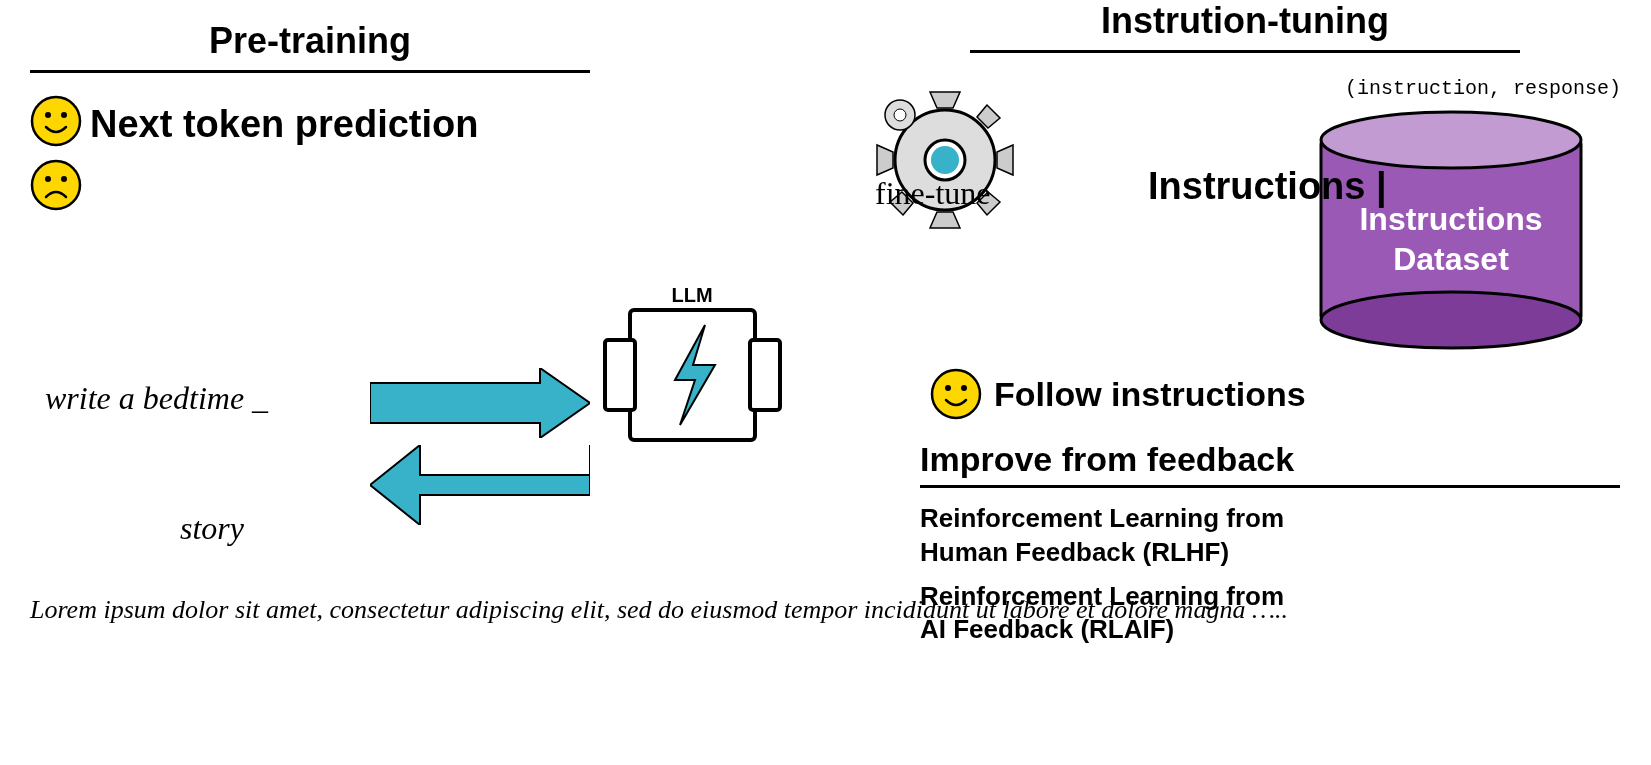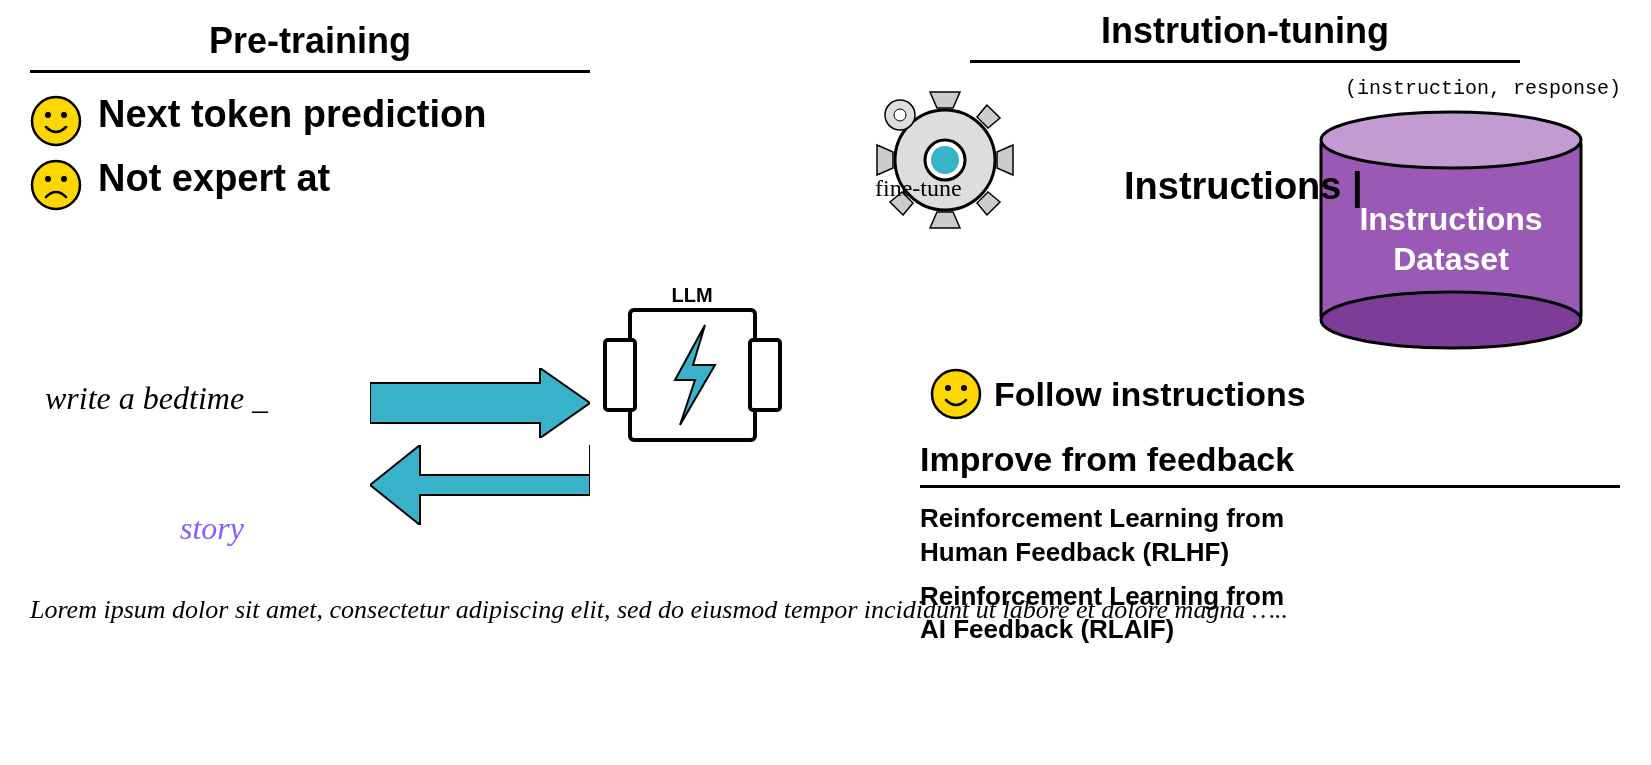--- a/index.html
+++ b/index.html
@@ -34,23 +34,23 @@
       font-family: 'Arial Black', Arial, sans-serif;
     }
 
     .section-underline {
       border-bottom: 3px solid black;
       margin-bottom: 20px;
     }
 
     .feature-item {
       display: flex;
-      align-items: flex-start;
+      align-items: flex-end;
       margin-bottom: 10px;
-      gap: 16px;
+      gap: 8px;
     }
 
     .emoji-face {
       width: 52px;
       height: 52px;
       flex-shrink: 0;
       margin-top: 2px;
     }
 
     .feature-text {
@@ -68,21 +68,21 @@
       color: #000;
       font-family: 'Comic Sans MS', cursive;
       font-style: italic;
     }
 
     .story-text {
       position: absolute;
       left: 180px;
       top: 510px;
       font-size: 32px;
-      color: #8b5cf6;
+      color: #000000;
       font-family: 'Comic Sans MS', cursive;
       font-style: italic;
     }
 
     .lorem-text {
       position: absolute;
       left: 30px;
       top: 590px;
       font-size: 26px;
       font-style: italic;
@@ -147,21 +147,21 @@
 
     <div class="feature-item" style="margin-top:8px;">
 
       <svg class="emoji-face" viewBox="0 0 52 52" xmlns="http://www.w3.org/2000/svg">
         <circle cx="26" cy="26" r="24" fill="#FFD700" stroke="#000" stroke-width="2.5"></circle>
         <circle cx="18" cy="20" r="3" fill="#000"></circle>
         <circle cx="34" cy="20" r="3" fill="#000"></circle>
         <path d="M16 38 Q26 28 36 38" stroke="#000" stroke-width="2.5" fill="none" stroke-linecap="round"></path>
       </svg>
       <div class="feature-text">
-        <span>Not expert at</span><br>
+        <br>
       </div>
     </div>
   </div>
 
   <div class="write-text">write a bedtime _</div>
 
   <div class="story-text">story</div>
 
   <div class="lorem-text">
     <span>Lorem ipsum dolor sit amet, consectetur
@@ -189,21 +189,21 @@
       <rect x="5" y="60" width="30" height="70" fill="white" stroke="#000" stroke-width="4" rx="3"></rect>
 
       <rect x="150" y="60" width="30" height="70" fill="white" stroke="#000" stroke-width="4" rx="3"></rect>
 
       <polygon points="105,45 75,100 95,100 80,145 115,85 93,85" fill="#38B2C8" stroke="#000" stroke-width="2"></polygon>
 
       <text x="92" y="22" text-anchor="middle" font-size="20" font-weight="900" font-family="Arial Black, Arial, sans-serif" fill="#000">LLM</text>
     </svg>
   </div>
 
-  <div style="position:absolute; left:870px; top:10px; width:750px;">
+  <div style="position:absolute; left:870px; top:0; width:750px;">
     <div class="instruction-title">Instrution-tuning</div>
     <div class="section-underline" style="max-width:550px; margin:0 auto 0 auto;"></div>
   </div>
 
   <div style="position:absolute; right:30px; top:75px; font-family:'Courier New',monospace; font-size:20px; line-height:1.4; text-align:right;">
     <span>(instruction,
 response)</span>
   </div>
 
   <div style="position:absolute; right:60px; top:100px;">
@@ -242,21 +242,21 @@
         <circle r="14" fill="#38B2C8" stroke="none"></circle>
       </g>
 
       <g transform="translate(30,30) scale(0.5)">
         <circle r="30" fill="#ddd" stroke="#000" stroke-width="3"></circle>
         <circle r="12" fill="white" stroke="#000" stroke-width="2"></circle>
       </g>
     </svg>
   </div>
 
-  <div style="position:absolute; left:875px; top:175px; font-family:'Comic Sans MS',cursive; font-size:24px; font-weight:normal;">
+  <div style="position:absolute; left:875px; top:175px; font-family:'Comic Sans MS',cursive; font-size:32px; font-weight:normal;">
     <span>fine-tune</span>
   </div>
 
   <div style="position:absolute; left:930px; top:368px; display:flex; align-items:center; gap:12px;">
     <svg width="52" height="52" viewBox="0 0 52 52">
       <circle cx="26" cy="26" r="24" fill="#FFD700" stroke="#000" stroke-width="2.5"></circle>
       <circle cx="18" cy="20" r="3" fill="#000"></circle>
       <circle cx="34" cy="20" r="3" fill="#000"></circle>
       <path d="M16 32 Q26 42 36 32" stroke="#000" stroke-width="2.5" fill="none" stroke-linecap="round"></path>
     </svg>
@@ -271,17 +271,17 @@
       <span>Reinforcement Learning from</span><br>
       <span>Human Feedback (RLHF)</span>
     </div>
 
     <div class="feedback-item">
       <span>Reinforcement Learning from</span><br>
       <span>AI Feedback (RLAIF)</span>
     </div>
   </div>
 
-  <div style="position:absolute; left:1124px; top:165px; font-size:38px; font-weight:900; font-family:'Arial Black',Arial,sans-serif;">
+  <div style="position:absolute; left:1148px; top:165px; font-size:38px; font-weight:900; font-family:'Arial Black',Arial,sans-serif;">
     Instructions |
   </div>
 
 </div>
 
 </body></html>

